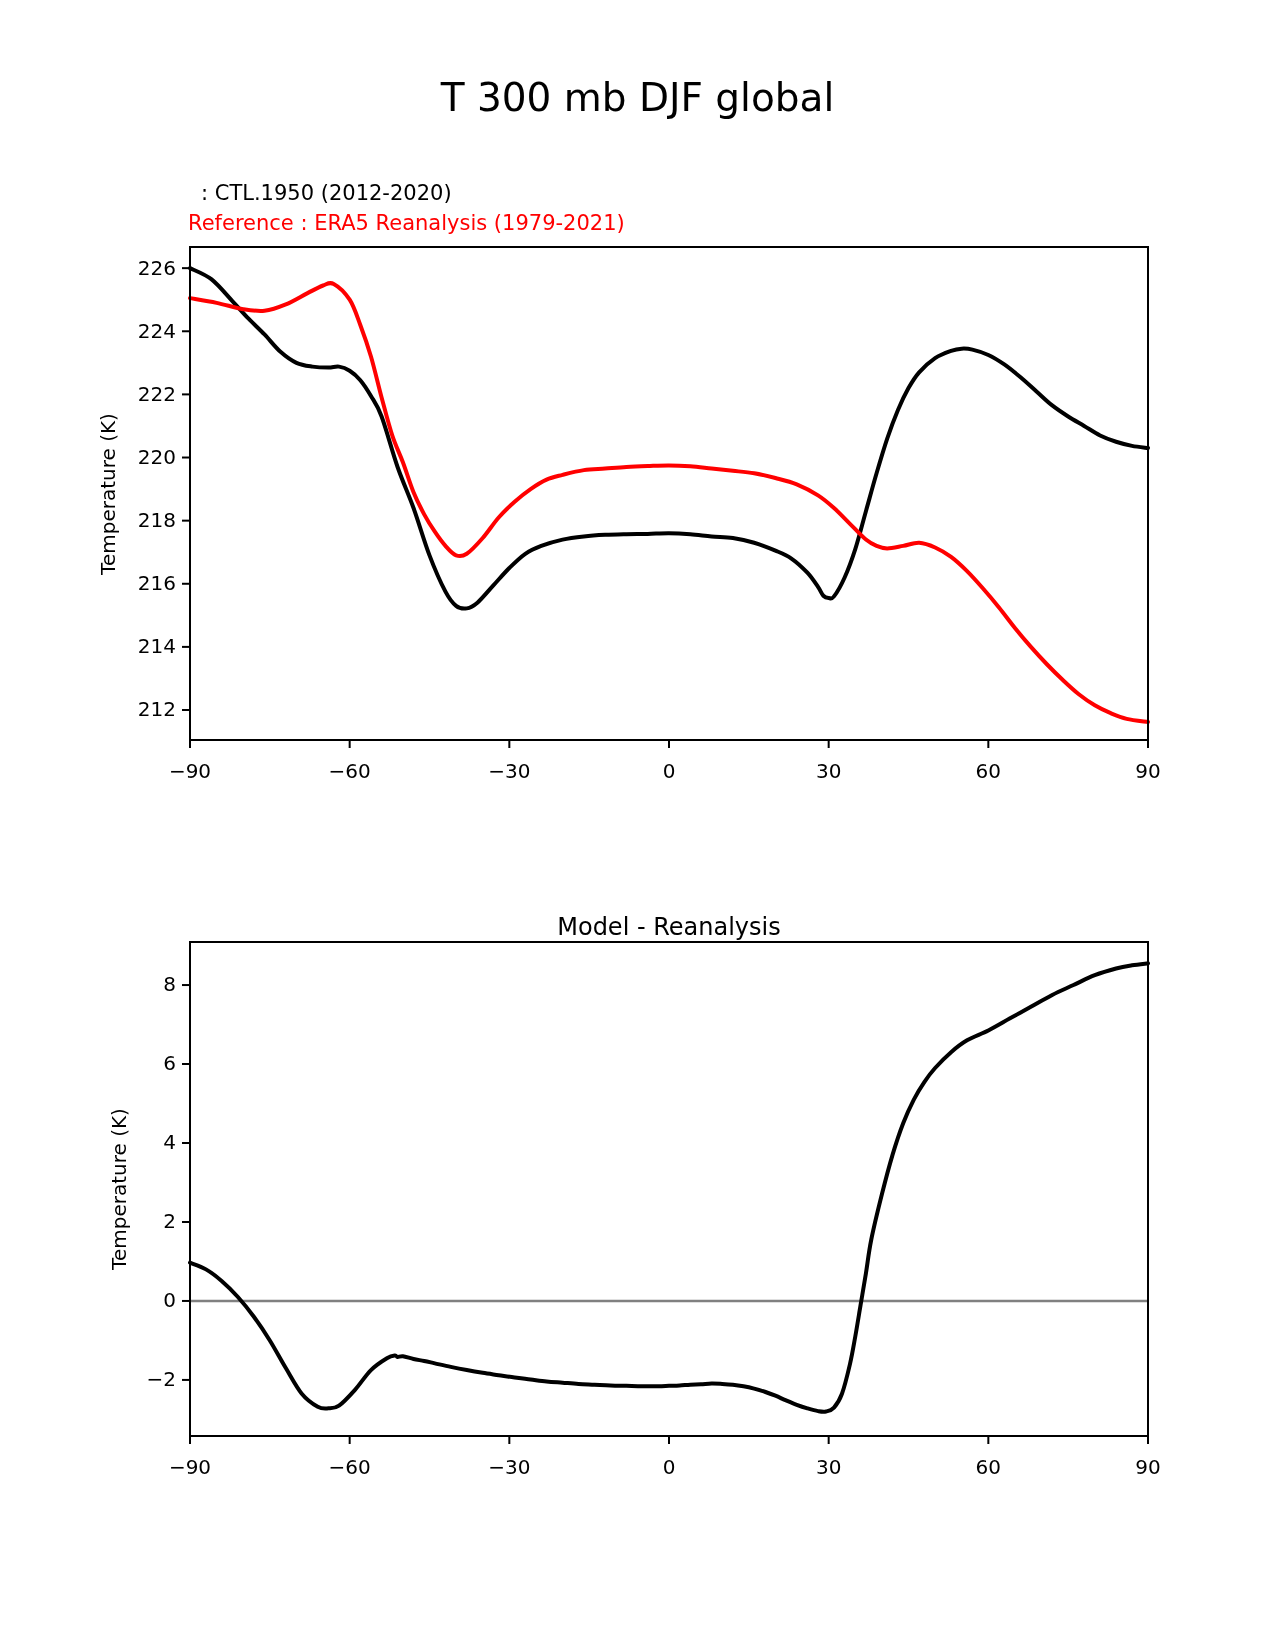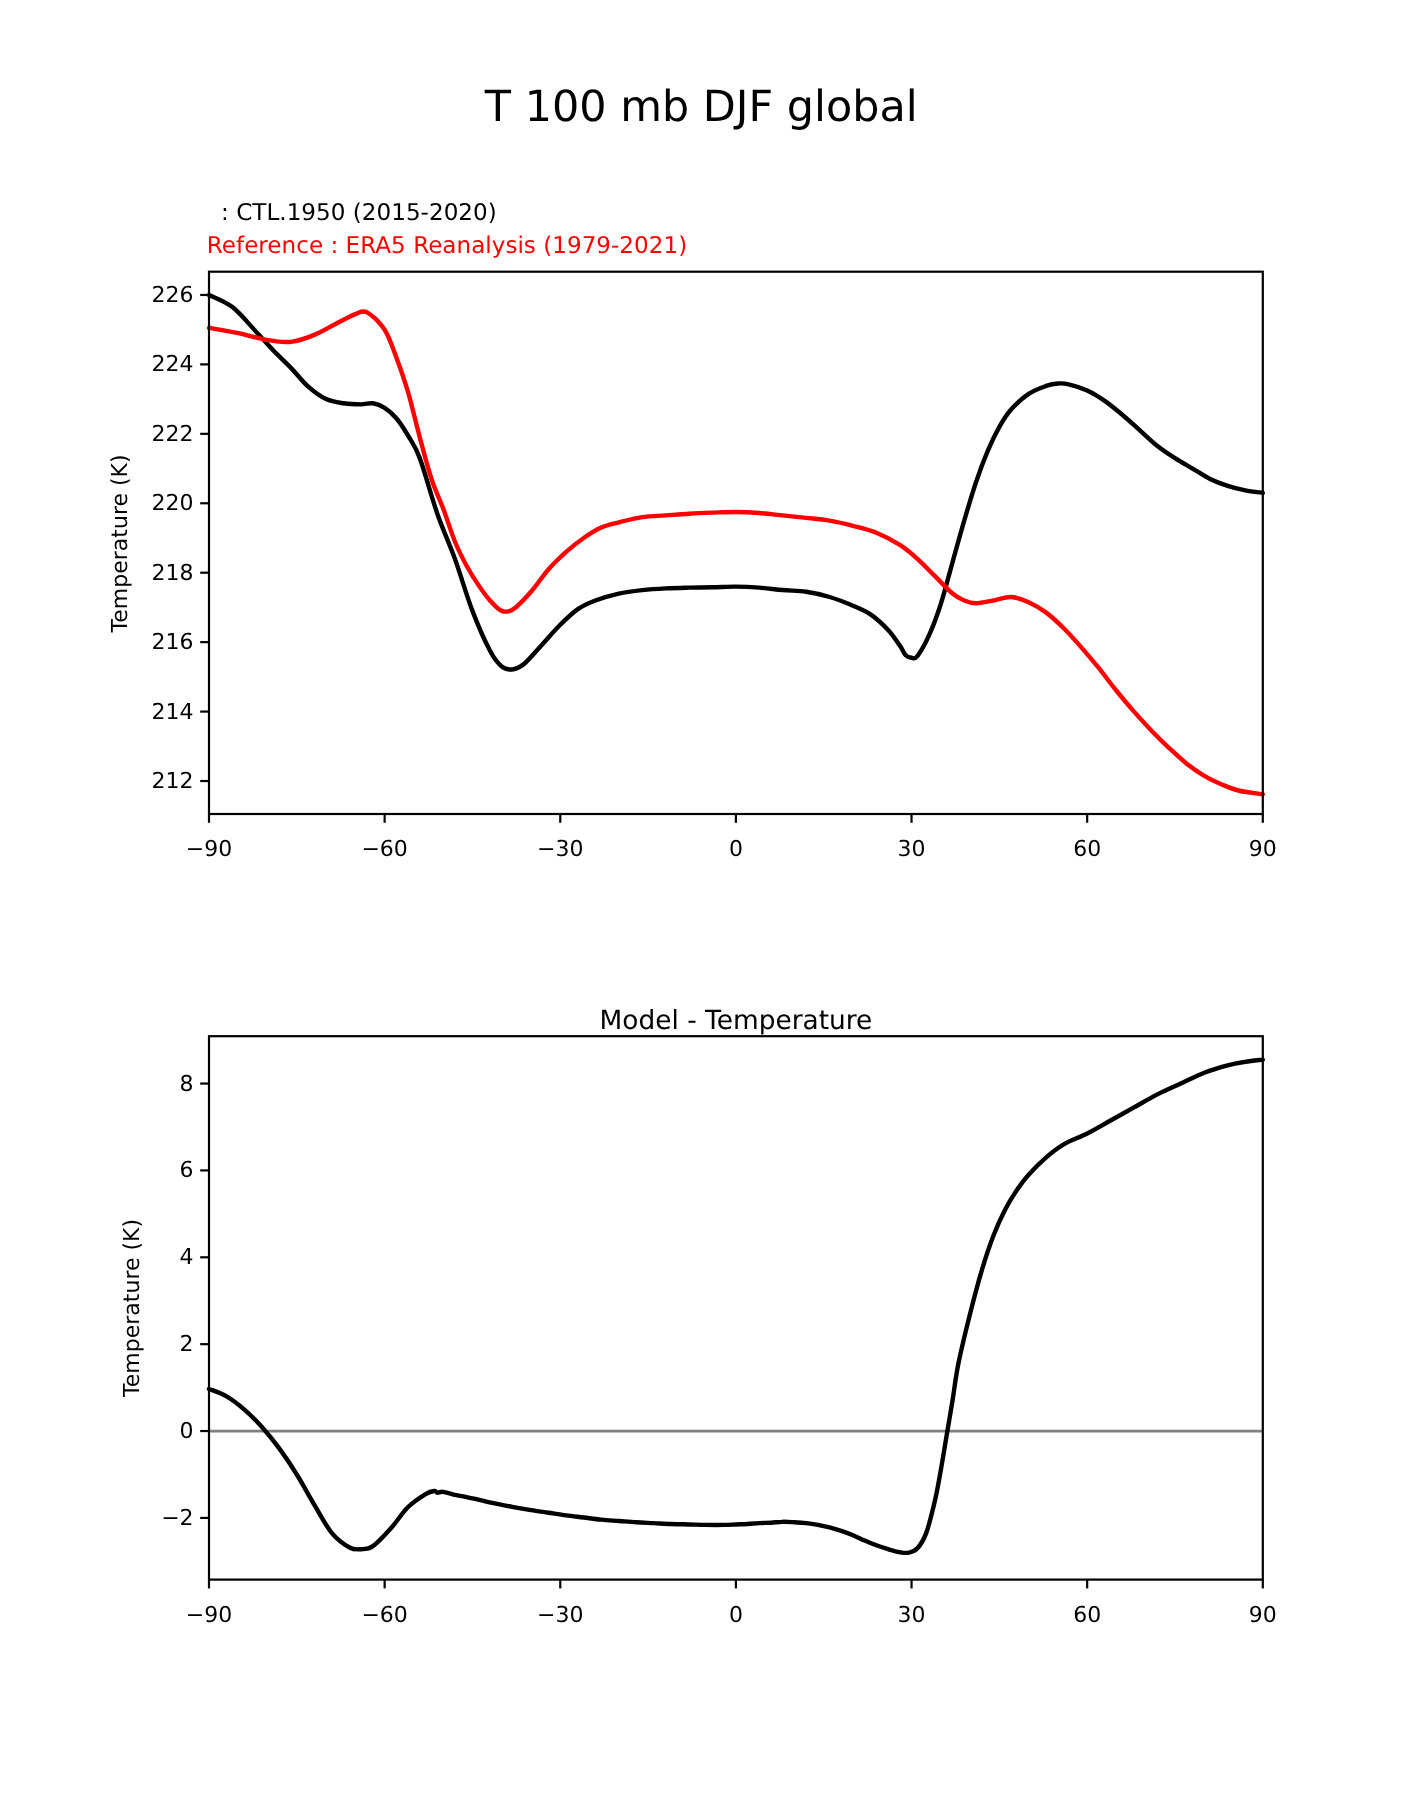--- a/index.html
+++ b/index.html
@@ -28,29 +28,29 @@
   }
   .ylabel-top{left:108px;top:494px;}
   .ylabel-bottom{left:119px;top:1189px;}
   svg text{font-family:"DejaVu Sans", sans-serif;font-size:20px;fill:#000;}
 </style>
 </head>
 <body>
 
 <div id="figure">
 
-  <div class="suptitle">T 100 mb DJF global</div>
+  <div class="suptitle">T 300 mb DJF global</div>
 
-  <div class="legend-line legend-model">: CTL.1950 (2015-2020)</div>
+  <div class="legend-line legend-model">: CTL.1950 (2012-2020)</div>
   <div class="legend-line legend-reference">Reference : ERA5 Reanalysis (1979-2021)</div>
 
   <div class="ylabel ylabel-top">Temperature (K)</div>
   <div class="ylabel ylabel-bottom">Temperature (K)</div>
 
-  <div class="axes-title">Model - Temperature</div>
+  <div class="axes-title">Model - Reanalysis</div>
 
   <svg id="charts" width="1275" height="1650" viewBox="0 0 1275 1650" style="position:absolute;left:0;top:0;">
     <g>
         <path d="M190.00 268.15 C193.55 269.99,204.19 273.67,211.29 279.19 C218.39 284.72,226.37 294.71,232.58 301.29 C238.79 307.86,243.22 313.12,248.54 318.65 C253.87 324.17,259.19 328.90,264.51 334.43 C269.83 339.95,275.16 347.05,280.48 351.79 C285.80 356.52,291.12 360.36,296.44 362.83 C301.77 365.31,307.09 365.83,312.41 366.62 C317.73 367.41,323.94 367.57,328.38 367.57 C332.81 367.57,335.47 366.09,339.02 366.62 C342.57 367.15,346.12 368.46,349.67 370.72 C353.21 372.99,356.76 375.98,360.31 380.19 C363.86 384.40,367.41 389.92,370.96 395.97 C374.50 402.02,377.16 404.65,381.60 416.49 C386.04 428.32,392.24 451.73,397.57 466.99 C402.89 482.24,408.21 493.29,413.53 508.02 C418.86 522.75,424.18 541.42,429.50 555.36 C434.82 569.30,441.03 583.24,445.47 591.66 C449.90 600.07,452.56 603.07,456.11 605.86 C459.66 608.65,463.21 608.91,466.76 608.39 C470.30 607.86,472.96 606.54,477.40 602.70 C481.84 598.86,488.04 591.13,493.37 585.35 C498.69 579.56,504.01 573.25,509.33 567.99 C514.66 562.73,519.98 557.47,525.30 553.78 C530.62 550.10,535.06 548.26,541.27 545.89 C547.48 543.53,555.46 541.16,562.56 539.58 C569.65 538.00,576.75 537.21,583.84 536.42 C590.94 535.64,598.04 535.21,605.13 534.85 C612.23 534.48,619.33 534.37,626.42 534.22 C633.52 534.06,640.61 534.06,647.71 533.90 C654.81 533.74,661.90 533.22,669.00 533.27 C676.10 533.32,683.19 533.69,690.29 534.22 C697.39 534.74,704.48 535.79,711.58 536.42 C718.67 537.06,725.77 536.95,732.87 538.00 C739.96 539.05,747.06 540.63,754.16 542.74 C761.25 544.84,769.24 548.00,775.44 550.63 C781.65 553.26,786.09 554.84,791.41 558.52 C796.73 562.20,802.94 567.99,807.38 572.72 C811.81 577.46,815.36 583.08,818.02 586.92 C820.68 590.76,821.57 593.92,823.34 595.76 C825.12 597.60,826.89 597.87,828.67 597.97 C830.44 598.08,831.33 599.81,833.99 596.39 C836.65 592.97,841.09 585.35,844.63 577.46 C848.18 569.56,851.73 560.10,855.28 549.05 C858.83 538.00,862.37 523.80,865.92 511.17 C869.47 498.55,873.02 485.40,876.57 473.30 C880.11 461.20,883.66 449.10,887.21 438.58 C890.76 428.06,894.31 418.59,897.86 410.18 C901.40 401.76,904.95 394.40,908.50 388.08 C912.05 381.77,914.71 377.30,919.14 372.30 C923.58 367.30,929.79 361.68,935.11 358.10 C940.43 354.52,946.64 352.42,951.08 350.84 C955.51 349.26,958.17 348.84,961.72 348.63 C965.27 348.42,967.93 348.52,972.37 349.58 C976.80 350.63,983.01 352.47,988.33 354.94 C993.66 357.41,998.98 360.73,1004.30 364.41 C1009.62 368.09,1014.94 372.56,1020.27 377.04 C1025.59 381.51,1030.91 386.50,1036.23 391.24 C1041.56 395.97,1046.88 401.23,1052.20 405.44 C1057.52 409.65,1062.84 413.07,1068.17 416.49 C1073.49 419.91,1078.81 422.80,1084.13 425.96 C1089.46 429.11,1094.78 432.80,1100.10 435.43 C1105.42 438.06,1110.74 440.00,1116.07 441.74 C1121.39 443.47,1126.71 444.79,1132.03 445.84 C1137.36 446.89,1145.34 447.68,1148.00 448.05" fill="none" stroke="#000000" stroke-width="4" stroke-linecap="round" stroke-linejoin="round"></path>
         <path d="M190.00 298.13 C194.44 298.92,207.74 301.02,216.61 302.86 C225.48 304.71,235.24 307.86,243.22 309.18 C251.21 310.49,257.41 311.54,264.51 310.76 C271.61 309.97,278.70 307.34,285.80 304.44 C292.90 301.55,300.88 296.55,307.09 293.40 C313.30 290.24,318.62 287.08,323.06 285.51 C327.49 283.93,329.26 281.56,333.70 283.93 C338.14 286.29,345.23 292.87,349.67 299.71 C354.10 306.55,356.76 315.49,360.31 324.96 C363.86 334.43,367.41 344.42,370.96 356.52 C374.50 368.62,378.05 384.40,381.60 397.55 C385.15 410.70,388.70 424.64,392.24 435.43 C395.79 446.21,399.34 452.78,402.89 462.25 C406.44 471.72,409.99 483.56,413.53 492.24 C417.08 500.92,420.63 507.76,424.18 514.33 C427.73 520.91,431.27 526.43,434.82 531.69 C438.37 536.95,441.92 541.95,445.47 545.89 C449.01 549.84,452.56 554.05,456.11 555.36 C459.66 556.68,462.32 556.68,466.76 553.78 C471.19 550.89,477.40 544.05,482.72 538.00 C488.04 531.95,493.37 523.54,498.69 517.49 C504.01 511.44,509.33 506.44,514.66 501.71 C519.98 496.97,525.30 492.76,530.62 489.08 C535.94 485.40,541.27 481.98,546.59 479.61 C551.91 477.25,556.35 476.46,562.56 474.88 C568.76 473.30,576.75 471.20,583.84 470.14 C590.94 469.09,598.04 469.09,605.13 468.57 C612.23 468.04,619.33 467.41,626.42 466.99 C633.52 466.57,640.61 466.30,647.71 466.04 C654.81 465.78,661.90 465.36,669.00 465.41 C676.10 465.46,683.19 465.83,690.29 466.36 C697.39 466.88,704.48 467.83,711.58 468.57 C718.67 469.30,725.77 469.99,732.87 470.78 C739.96 471.56,747.06 472.09,754.16 473.30 C761.25 474.51,768.35 476.19,775.44 478.03 C782.54 479.88,789.64 481.45,796.73 484.35 C803.83 487.24,811.81 491.45,818.02 495.39 C824.23 499.34,828.67 503.28,833.99 508.02 C839.31 512.75,844.63 518.54,849.96 523.80 C855.28 529.06,861.49 535.90,865.92 539.58 C870.36 543.26,873.02 544.42,876.57 545.89 C880.11 547.37,882.78 548.42,887.21 548.42 C891.65 548.42,897.86 546.84,903.18 545.89 C908.50 544.95,913.82 542.47,919.14 542.74 C924.47 543.00,929.79 545.10,935.11 547.47 C940.43 549.84,945.76 552.99,951.08 556.94 C956.40 560.89,961.72 565.88,967.04 571.14 C972.37 576.40,977.69 582.45,983.01 588.50 C988.33 594.55,993.66 600.86,998.98 607.44 C1004.30 614.01,1009.62 621.38,1014.94 627.95 C1020.27 634.53,1025.59 640.84,1030.91 646.89 C1036.23 652.94,1041.56 658.73,1046.88 664.25 C1052.20 669.77,1057.52 675.03,1062.84 680.03 C1068.17 685.03,1073.49 690.03,1078.81 694.23 C1084.13 698.44,1089.46 702.13,1094.78 705.28 C1100.10 708.44,1105.42 710.91,1110.74 713.17 C1116.07 715.43,1120.50 717.38,1126.71 718.85 C1132.92 720.33,1144.45 721.48,1148.00 722.01" fill="none" stroke="#ff0000" stroke-width="4" stroke-linecap="round" stroke-linejoin="round"></path>
         <rect x="190" y="247" width="958" height="493" fill="none" stroke="#000000" stroke-width="2"></rect>
         <line x1="190" y1="740" x2="190" y2="748" stroke="#000000" stroke-width="2"></line>
         <text x="190" y="764" text-anchor="middle" dy="0.72em">−90</text>
         <line x1="349.66666666666663" y1="740" x2="349.66666666666663" y2="748" stroke="#000000" stroke-width="2"></line>
         <text x="349.66666666666663" y="764" text-anchor="middle" dy="0.72em">−60</text>

